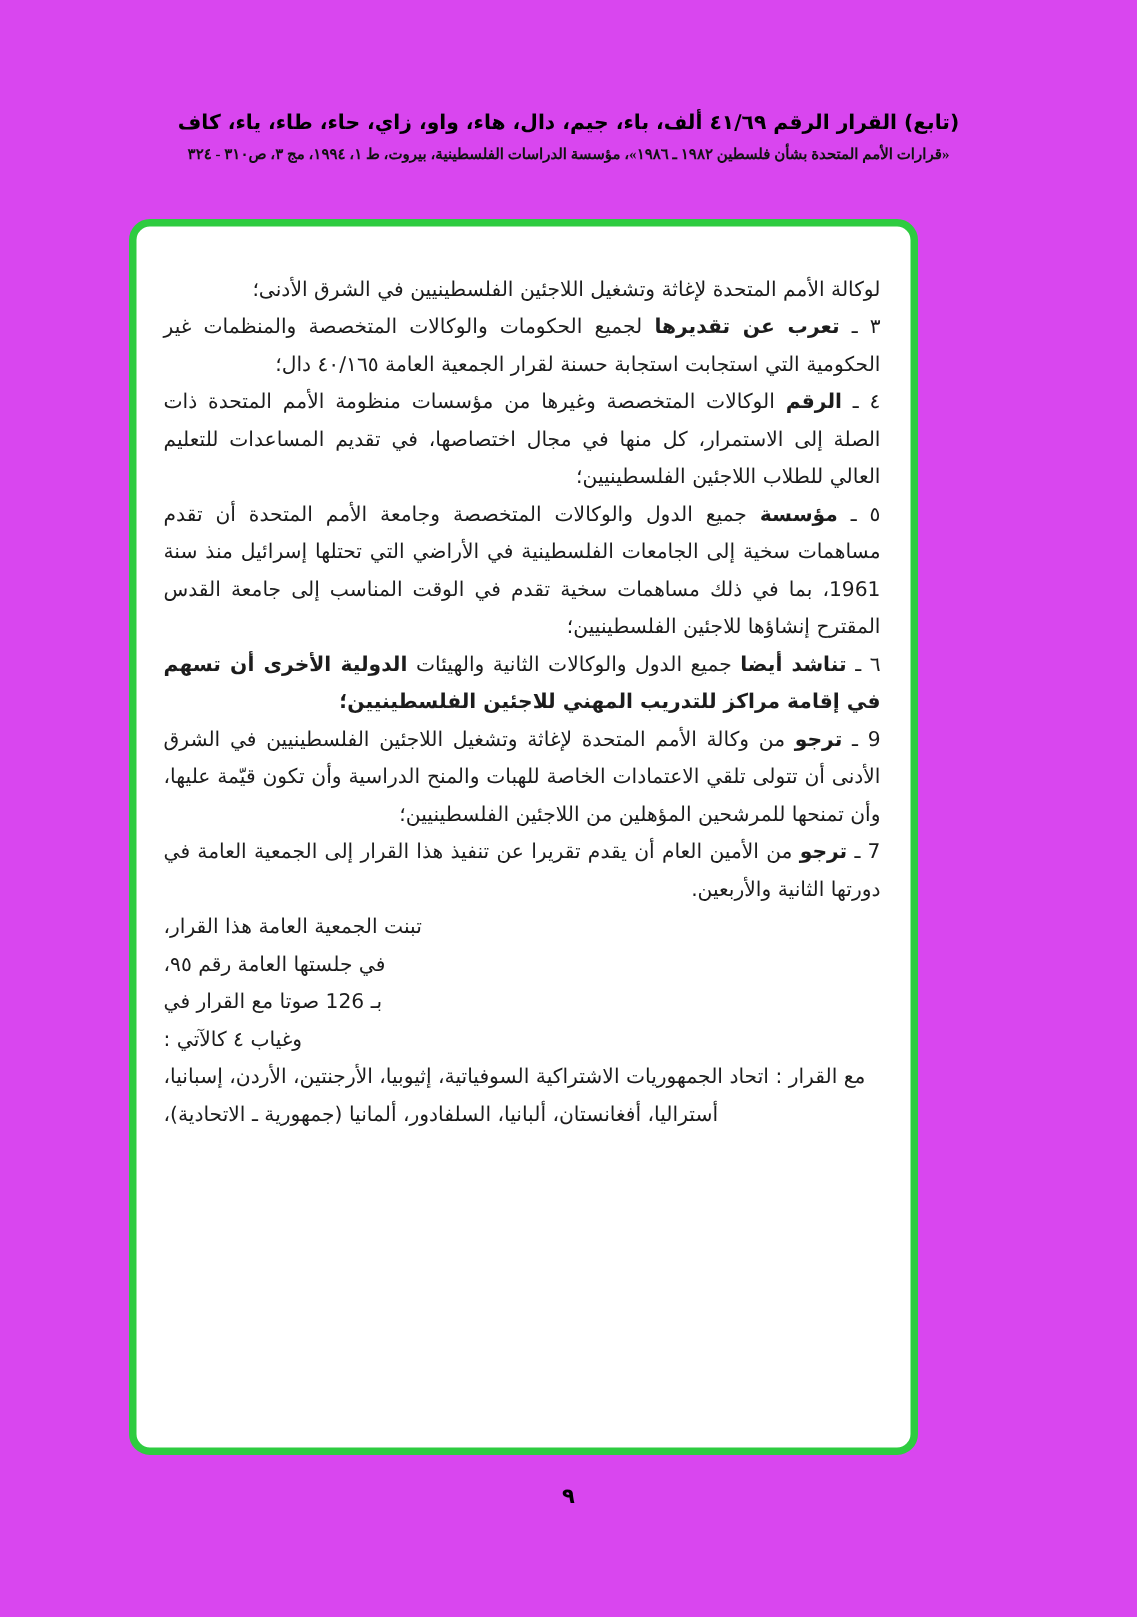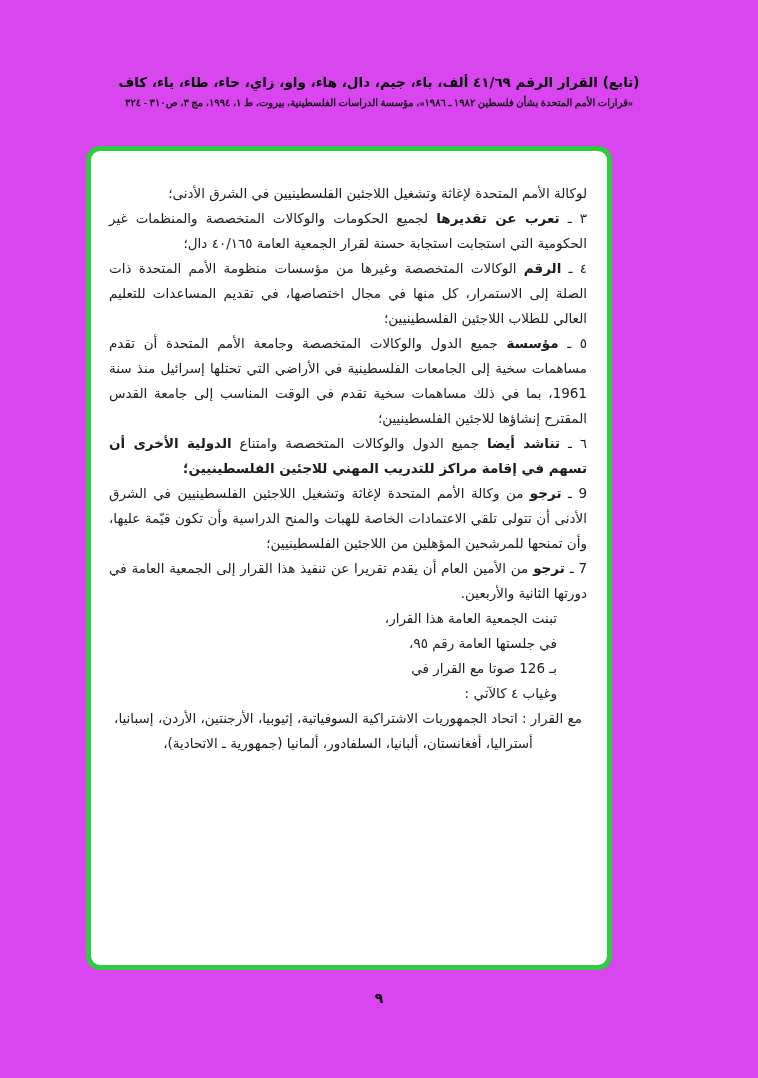--- a/index.html
+++ b/index.html
@@ -56,25 +56,25 @@
       text-align: justify;
       font-size: 13.5px;
       line-height: 25px;
       color: #1c1c1c;
     }
     .para { margin: 0; }
     .para .num { font-weight: normal; }
     .para .lead { font-weight: bold; }
     .para .bold-part { font-weight: bold; }
     .adoption {
-      text-align: right;
+      text-align: left;
       margin: 0 30px 0 0;
     }
     .adoption-line { line-height: 25px; }
-    .para.vote { text-align: center; }
+    .para.vote { text-align: left; }
     .page-number {
       position: absolute;
       top: 990px;
       left: 0;
       right: 0;
       text-align: center;
       font-size: 14px;
       font-weight: bold;
       color: #000;
     }
@@ -93,21 +93,21 @@
     <div class="text-block">
 
       <p class="para"><span>لوكالة الأمم المتحدة لإغاثة وتشغيل اللاجئين الفلسطينيين في الشرق الأدنى؛</span></p>
 
       <p class="para"><span class="num">٣ ـ</span> <span class="lead">تعرب عن تقديرها</span> <span>لجميع الحكومات والوكالات المتخصصة والمنظمات غير الحكومية التي استجابت استجابة حسنة لقرار الجمعية العامة ٤٠/١٦٥ دال؛</span></p>
 
       <p class="para"><span class="num">٤ ـ</span> <span class="lead">الرقم</span> <span>الوكالات المتخصصة وغيرها من مؤسسات منظومة الأمم المتحدة ذات الصلة إلى الاستمرار، كل منها في مجال اختصاصها، في تقديم المساعدات للتعليم العالي للطلاب اللاجئين الفلسطينيين؛</span></p>
 
       <p class="para"><span class="num">٥ ـ</span> <span class="lead">مؤسسة</span> <span>جميع الدول والوكالات المتخصصة وجامعة الأمم المتحدة أن تقدم مساهمات سخية إلى الجامعات الفلسطينية في الأراضي التي تحتلها إسرائيل منذ سنة 1961، بما في ذلك مساهمات سخية تقدم في الوقت المناسب إلى جامعة القدس المقترح إنشاؤها للاجئين الفلسطينيين؛</span></p>
 
-      <p class="para"><span class="num">٦ ـ</span> <span class="lead">تناشد أيضا</span> <span>جميع الدول والوكالات المتخصصة وامتناع</span> <span class="bold-part">الدولية الأخرى أن تسهم في إقامة مراكز للتدريب المهني للاجئين الفلسطينيين؛</span></p>
+      <p class="para"><span class="num">٦ ـ</span> <span class="lead">تناشد أيضا</span> <span>جميع الدول والوكالات الثانية والهيئات</span> <span class="bold-part">الدولية الأخرى أن تسهم في إقامة مراكز للتدريب المهني للاجئين الفلسطينيين؛</span></p>
 
       <p class="para"><span class="num">9 ـ</span> <span class="lead">ترجو</span> <span>من وكالة الأمم المتحدة لإغاثة وتشغيل اللاجئين الفلسطينيين في الشرق الأدنى أن تتولى تلقي الاعتمادات الخاصة للهبات والمنح الدراسية وأن تكون قيّمة عليها، وأن تمنحها للمرشحين المؤهلين من اللاجئين الفلسطينيين؛</span></p>
 
       <p class="para"><span class="num">7 ـ</span> <span class="lead">ترجو</span> <span>من الأمين العام أن يقدم تقريرا عن تنفيذ هذا القرار إلى الجمعية العامة في دورتها الثانية والأربعين.</span></p>
 
       <div class="adoption">
         <div class="adoption-line">تبنت الجمعية العامة هذا القرار،</div>
         <div class="adoption-line">في جلستها العامة رقم ٩٥،</div>
         <div class="adoption-line">بـ 126 صوتا مع القرار في</div>
         <div class="adoption-line">وغياب ٤ كالآتي :</div>

